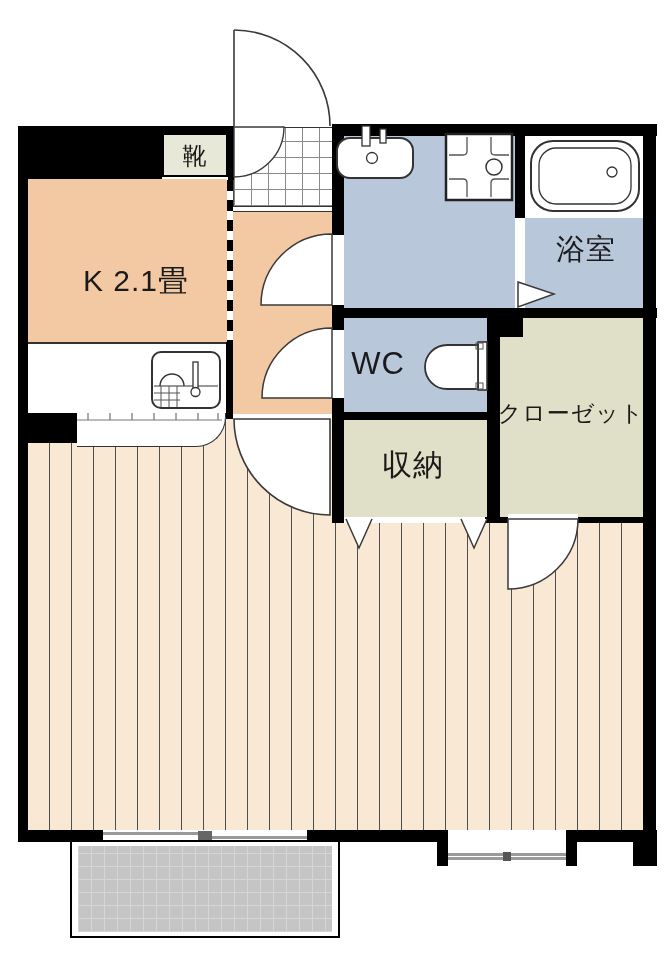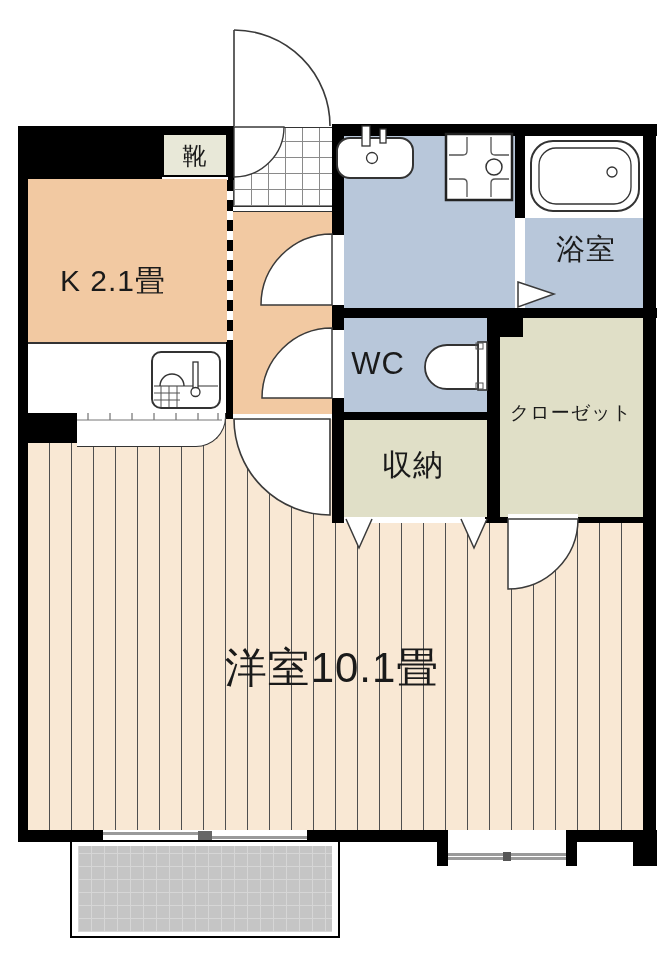--- a/index.html
+++ b/index.html
@@ -155,20 +155,19 @@
       <circle cx="195.5" cy="392" r="4.5" stroke-width="1.3"></circle>
     </g>
 
     <g stroke="#555" stroke-width="1">
       <path d="M 88 413 V 420 M 110 413 V 420 M 132 413 V 420 M 154 413 V 420 M 176 413 V 420 M 198 413 V 420 M 218 413 V 420"></path>
       <path d="M 77 420 H 222" stroke="#777"></path>
     </g>
   </svg>
 
   <div class="label" style="left:195px;top:156px;font-size:24px;">靴</div>
-  <div class="label" style="left:113px;top:281px;font-size:30px;">K 2.1畳</div>
+  <div class="label" style="left:136px;top:281px;font-size:30px;">K 2.1畳</div>
   <div class="label" style="left:586px;top:250px;font-size:29px;">浴室</div>
   <div class="label" style="left:378px;top:364px;font-size:31px;">WC</div>
-  <div class="label" style="left:571px;top:413px;font-size:19px;">クローゼット</div>
+  <div class="label" style="left:571px;top:413px;font-size:23px;">クローゼット</div>
   <div class="label" style="left:413px;top:465px;font-size:30px;">収納</div>
-  <div class="label" style="left:332px;top:668px;font-size:42px;">洋室10.1畳</div>
 
 </div>
 
 </body></html>

